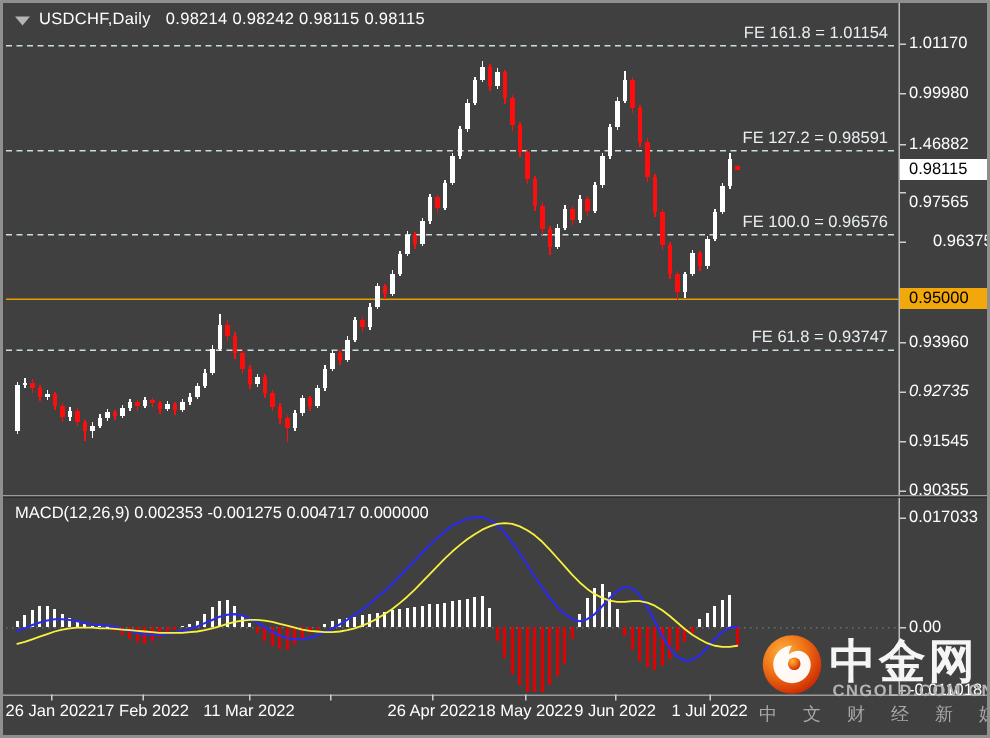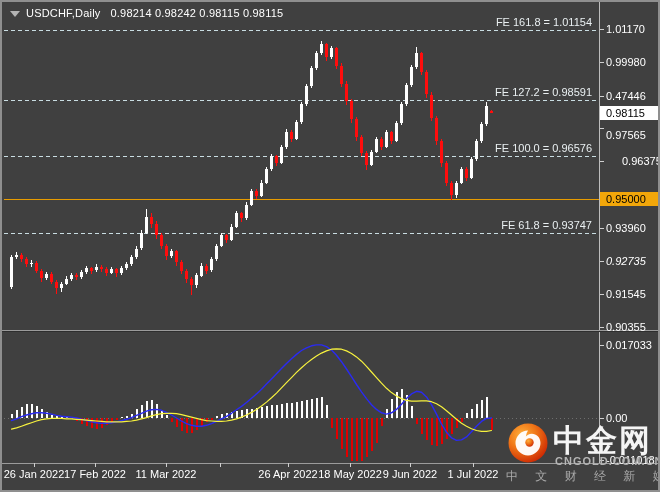--- a/index.html
+++ b/index.html
@@ -345,27 +345,28 @@
     <div class="axis-v" style="left:597px;height:461px"></div>
     <div class="sep-h" style="top:328px"></div>
     <div class="sep-h2" style="top:329px"></div>
     <div class="sep-h" style="top:461px"></div>
   </div>
 
   <div class="textlayer layer">
     <div class="collapse"></div>
     <div class="title-row"><b>USDCHF,Daily</b><span>0.98214 0.98242 0.98115 0.98115</span></div>
 
+    <div class="macd-label">MACD(12,26,9) 0.002353 -0.001275 0.004717 0.000000</div>
 
     <div id="price-axis">
         <div class="axis-label" style="top: 21px;">1.01170</div>
         <div class="tick" style="top: 27px;"></div>
         <div class="axis-label" style="top: 54px;">0.99980</div>
         <div class="tick" style="top: 60px;"></div>
-        <div class="axis-label" style="top: 88px;">0.47446</div>
+        <div class="axis-label" style="top: 88px;">1.46882</div>
         <div class="tick" style="top: 94px;"></div>
         <div class="axis-label" style="top: 127px;">0.97565</div>
         <div class="tick" style="top: 126px;"></div>
         <div class="axis-label" style="top: 153px; padding-left: 16px;">0.96375</div>
         <div class="tick" style="top: 159px;"></div>
         <div class="axis-label" style="top: 220px;">0.93960</div>
         <div class="tick" style="top: 226px;"></div>
         <div class="axis-label" style="top: 253px; font-style: italic;">0.92735</div>
         <div class="tick" style="top: 259px;"></div>
         <div class="axis-label" style="top: 286px;">0.91545</div>

